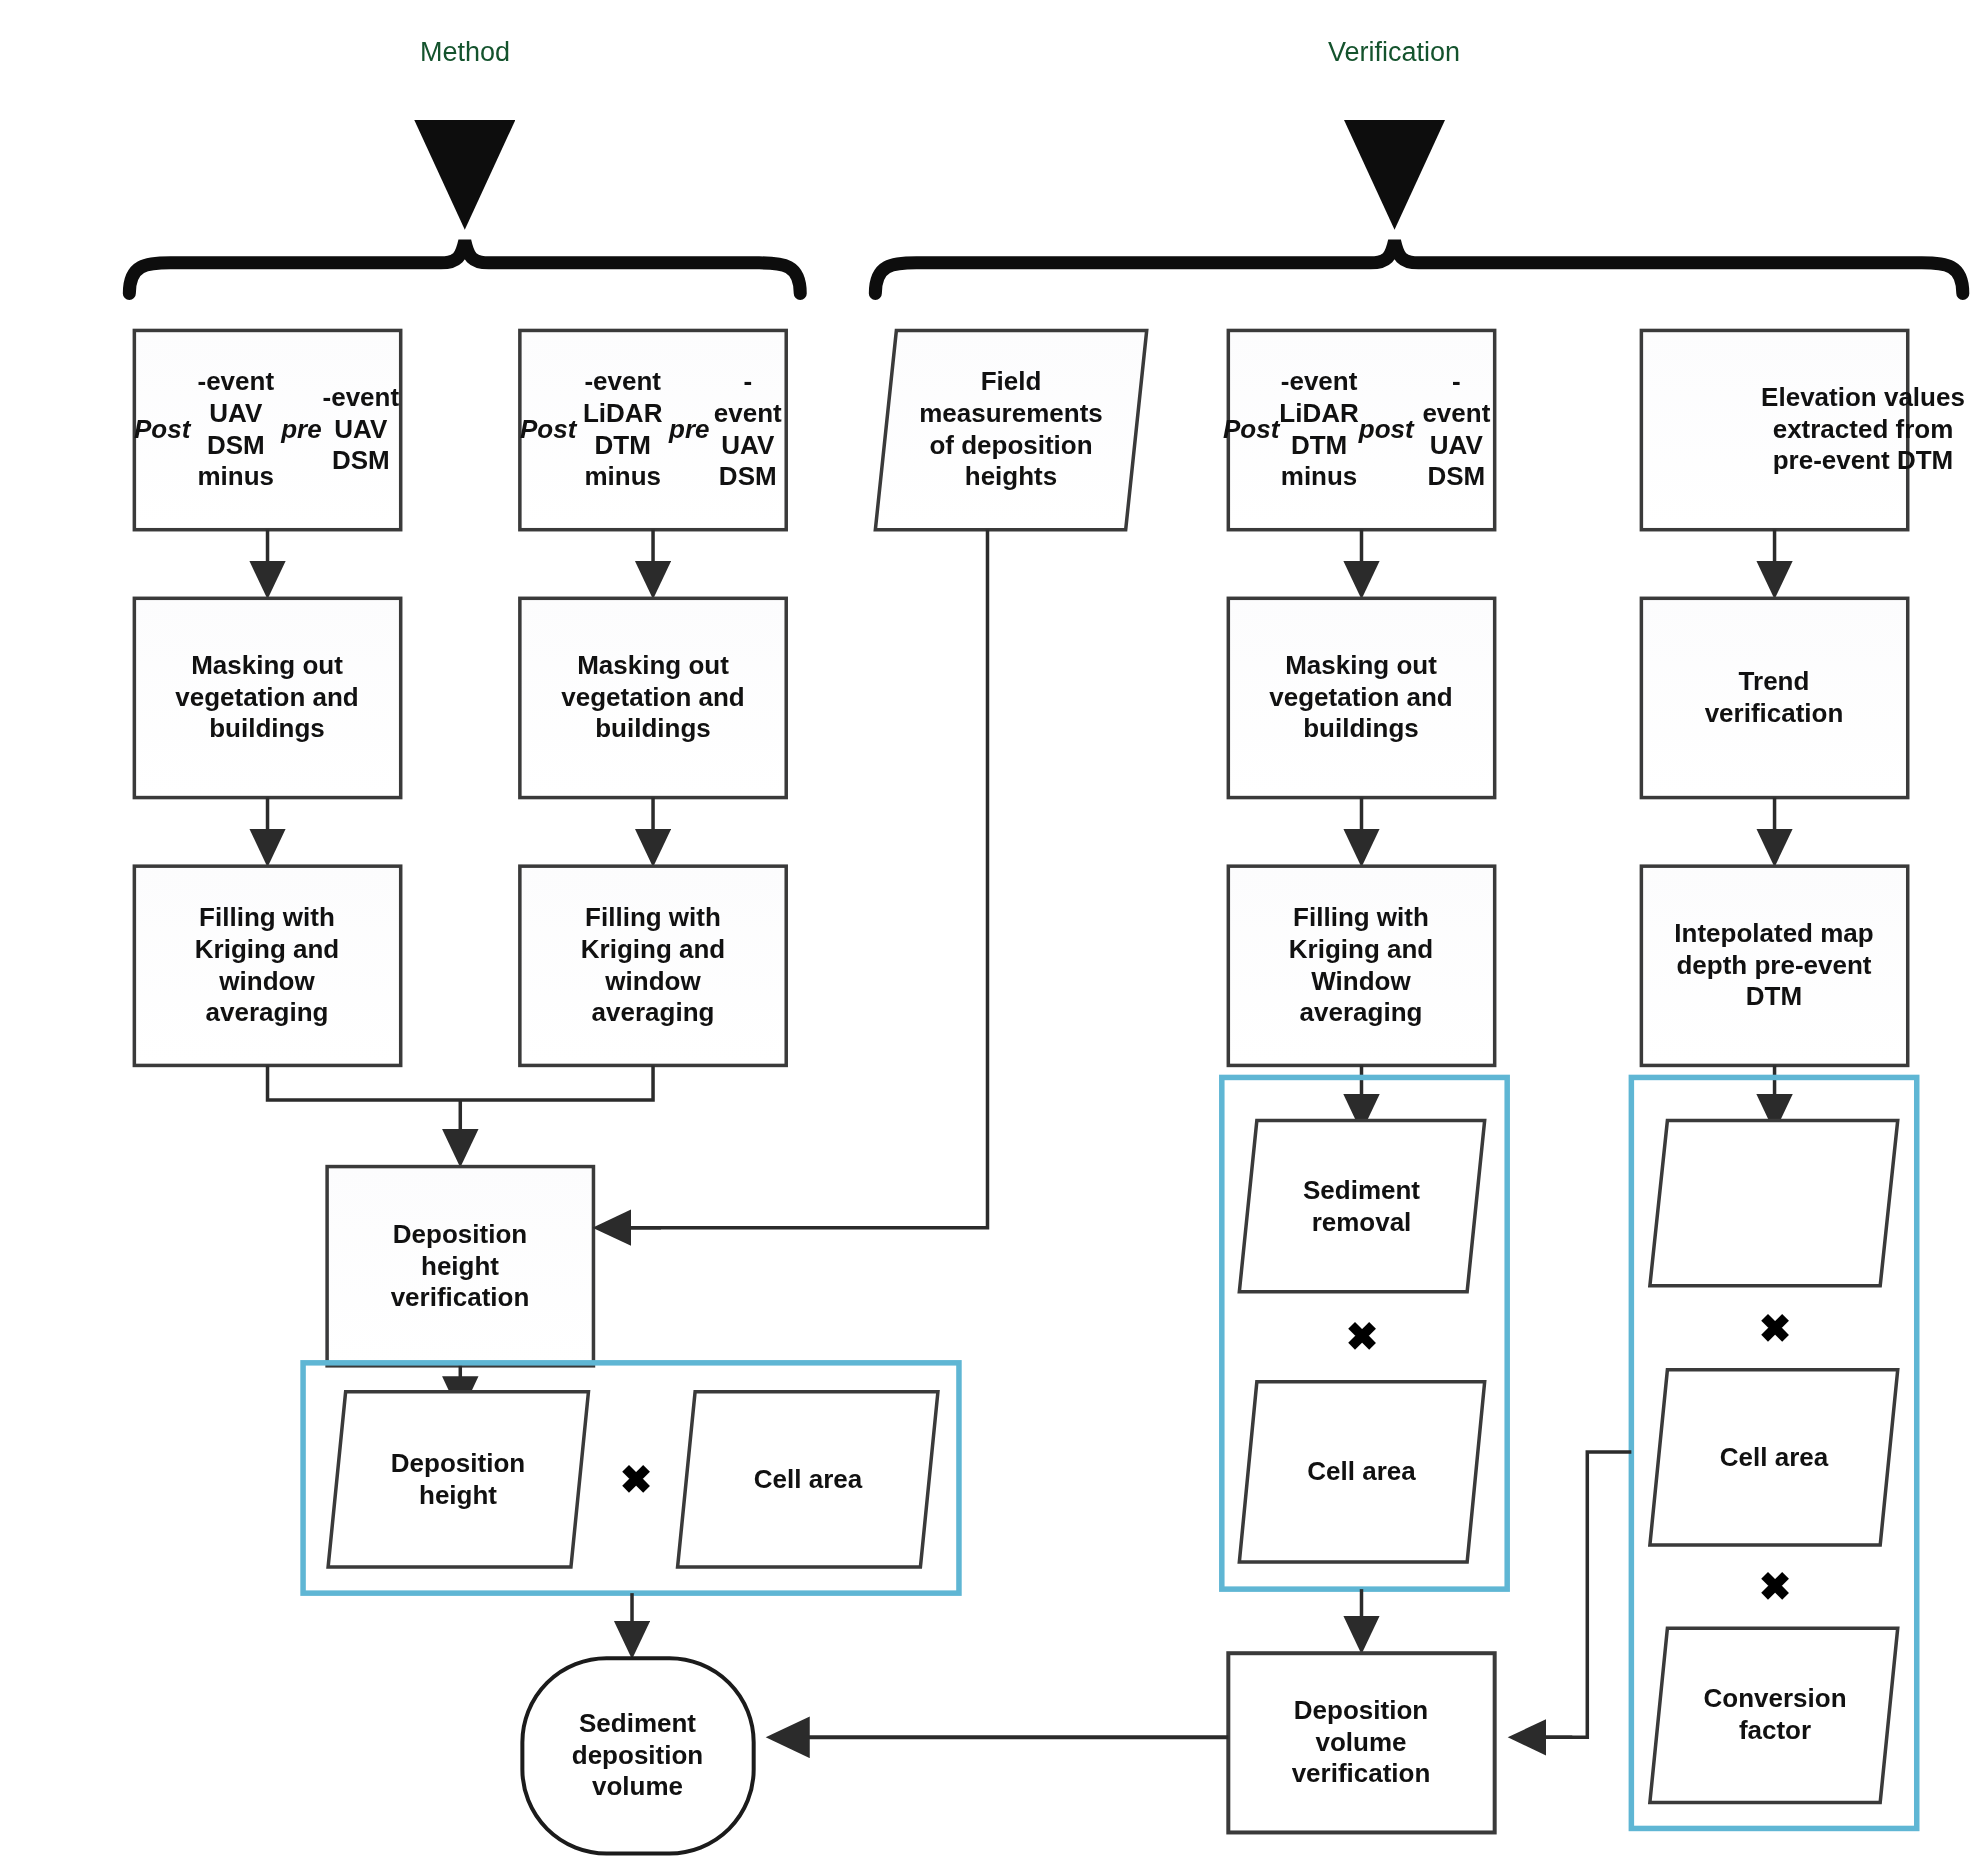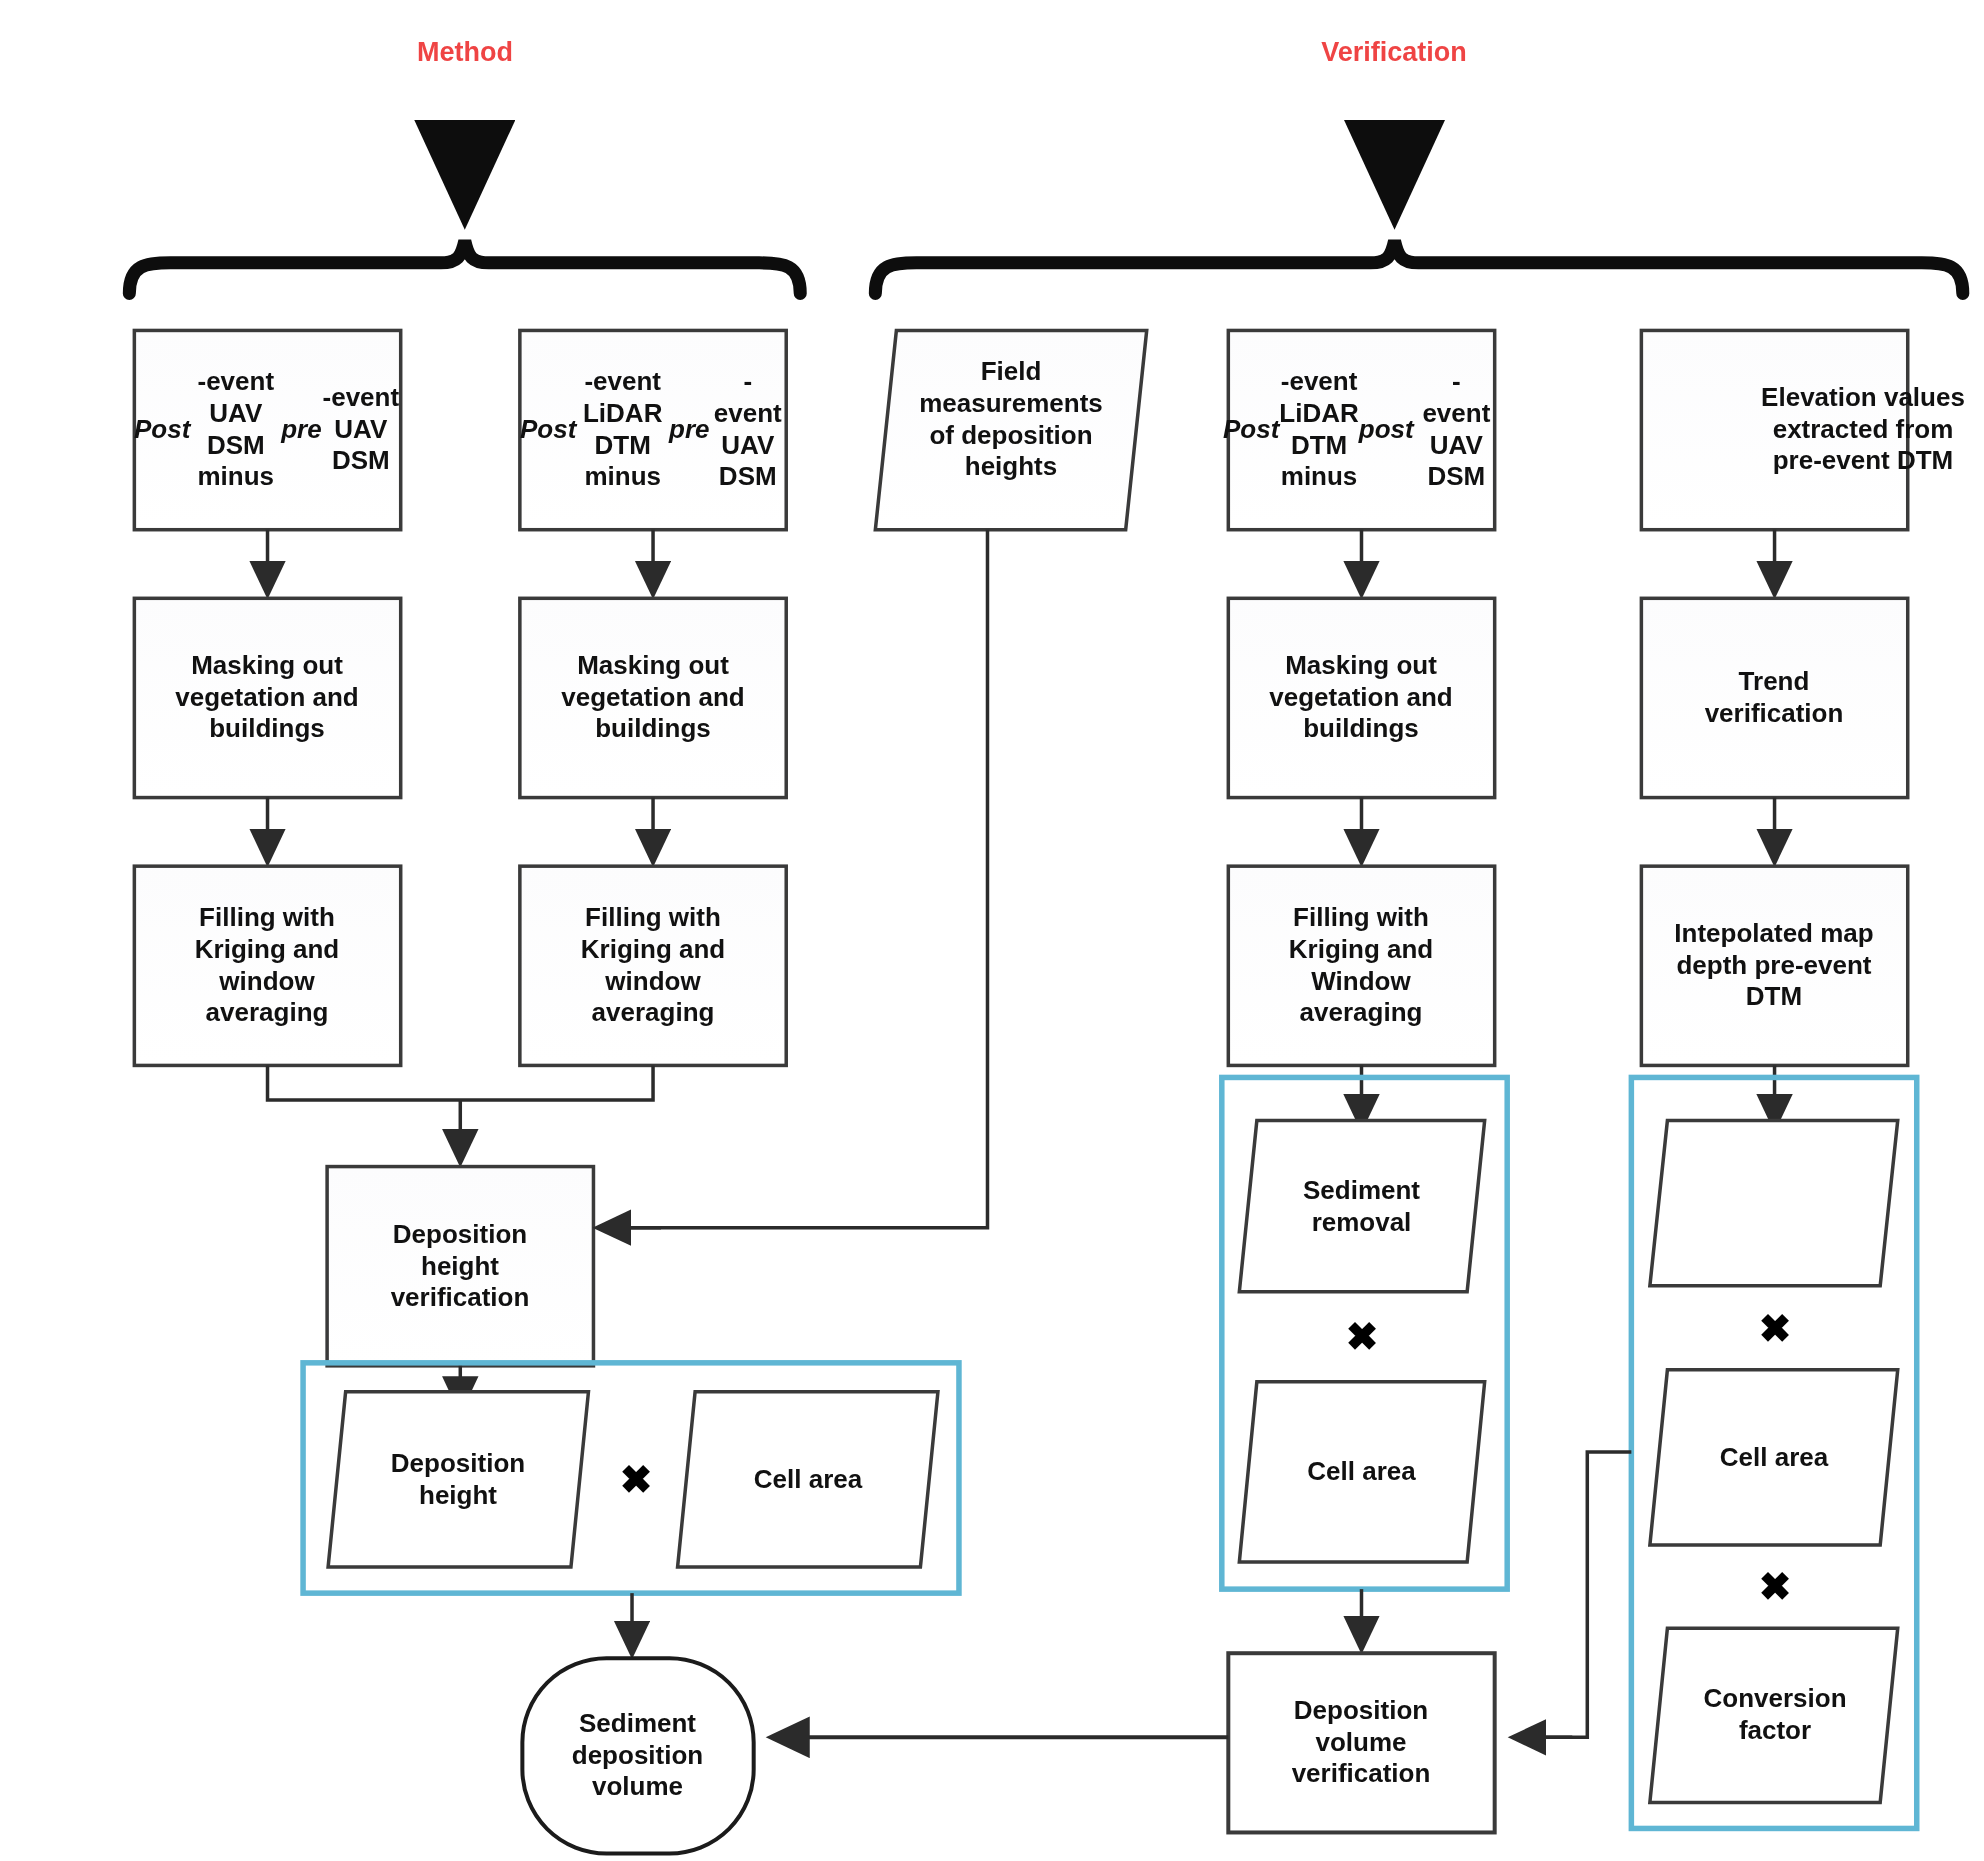--- a/index.html
+++ b/index.html
@@ -5,21 +5,21 @@
   html,body{margin:0;padding:0;background:#ffffff;}
   body{font-family:"Liberation Sans",sans-serif;}
   #stage{position:relative;width:1985px;height:1861px;background:#fff;overflow:hidden;}
   svg.layer{position:absolute;top:0;left:0;width:1985px;height:1861px;}
   .node-text{
     position:absolute;display:flex;align-items:center;justify-content:center;
     text-align:center;color:#111;font-weight:700;line-height:1.22;
     font-family:"Liberation Sans",sans-serif;pointer-events:none;
     white-space:pre-line;
   }
-  .hdr{font-size:27px;font-weight:700;color:#ef4444;}
+  .hdr{font-size:27px;font-weight:400;color:#14532d;}
   .box-label{font-size:26px;}
   .times{font-size:39px;font-weight:900;color:#000;}
   .ital{font-style:italic;}
 </style>
 </head>
 <body>
 
 <div id="stage">
 
   <svg class="layer" viewBox="0 0 3964 3717">
@@ -138,21 +138,21 @@
 minus <i class="ital">pre</i>-event
 UAV DSM</div>
   <div class="node-text box-label" style="left:520px;top:598px;width:266px;height:199px;">Masking out
 vegetation and
 buildings</div>
   <div class="node-text box-label" style="left:520px;top:866px;width:266px;height:199px;">Filling with
 Kriging and
 window
 averaging</div>
 
-  <div class="node-text box-label" style="left:886px;top:320px;width:250px;height:199px;">Field
+  <div class="node-text box-label" style="left:886px;top:330px;width:250px;height:199px;">Field
 measurements
 of deposition
 heights</div>
 
   <div class="node-text box-label" style="left:1223px;top:330px;width:276px;height:199px;"><i class="ital">Post</i>-event
 LiDAR DTM
 minus <i class="ital">post</i>-
 event UAV DSM</div>
   <div class="node-text box-label" style="left:1228px;top:598px;width:266px;height:199px;">Masking out
 vegetation and

